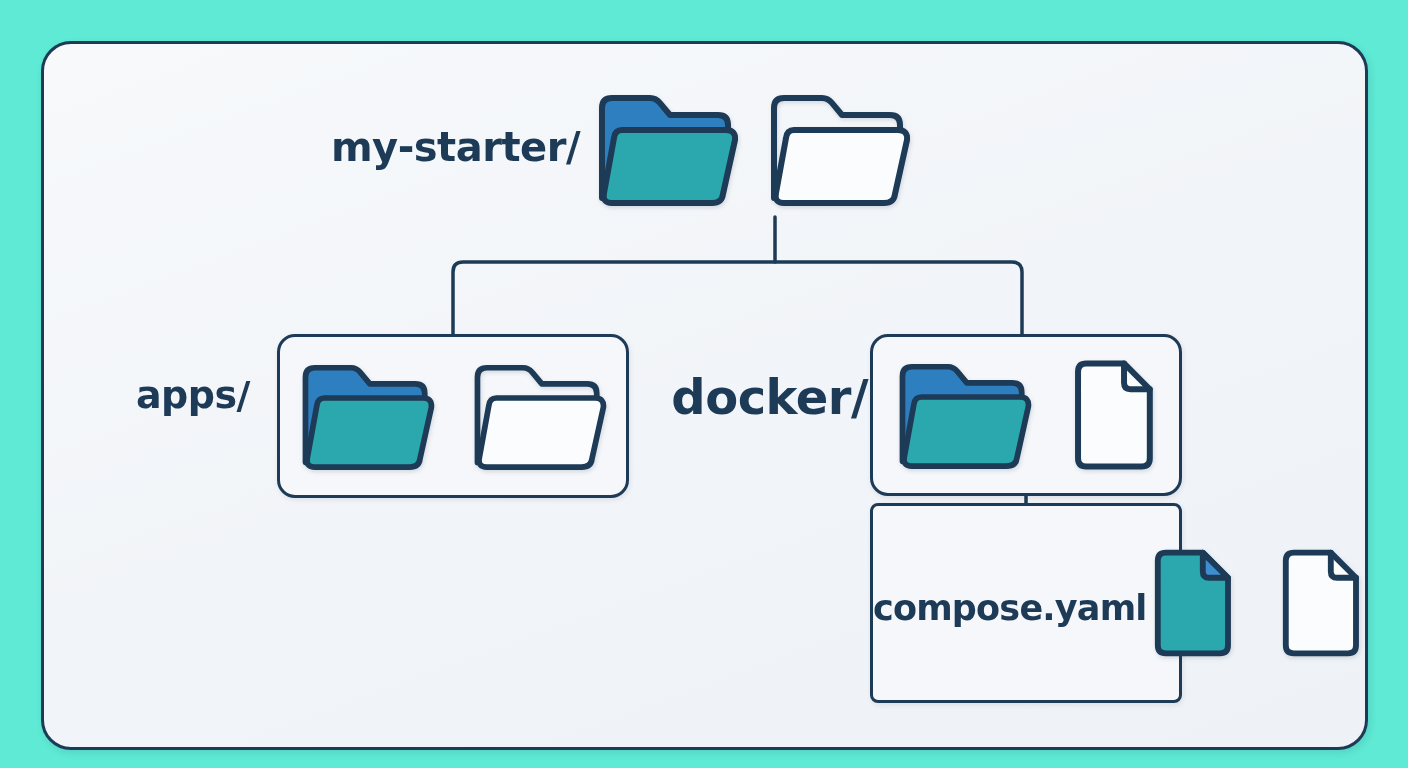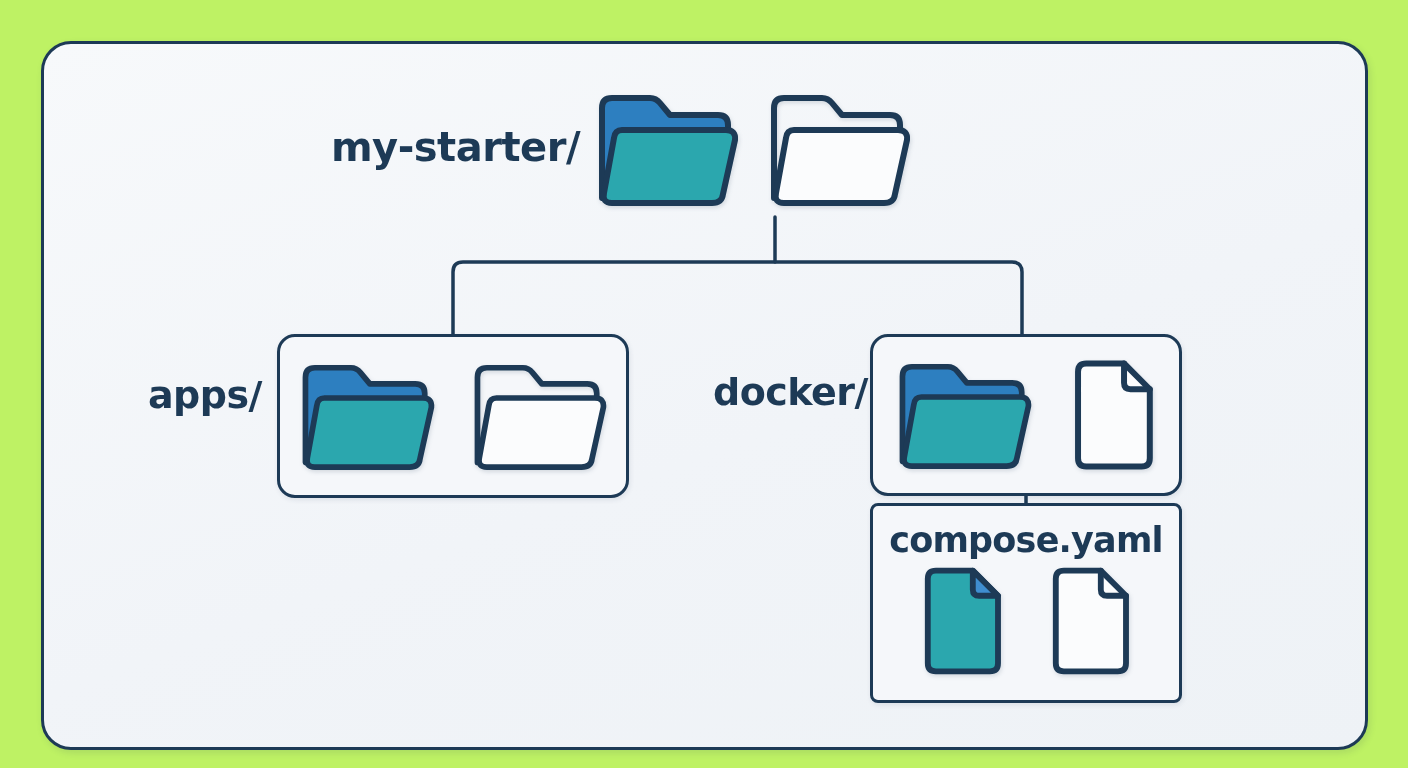--- a/index.html
+++ b/index.html
@@ -8,21 +8,21 @@
     padding: 0;
     background: #ffffff;
   }
   body {
     font-family: "DejaVu Sans", sans-serif;
   }
   .canvas {
     position: relative;
     width: 1408px;
     height: 768px;
-    background: #bef264;
+    background: #5eead4;
     overflow: hidden;
   }
 
   
   .frame {
     position: absolute;
     left: 41px;
     top: 41px;
     width: 1327px;
     height: 709px;
@@ -94,48 +94,48 @@
 
   
   #apps-box {
     left: 277px;
     top: 334px;
     width: 352px;
     height: 164px;
     gap: 30px;
   }
   #apps-label {
-    left: 50px;
+    left: 38px;
     top: 374px;
     width: 212px;
     font-size: 38px;
   }
 
   
   #docker-box {
     left: 870px;
     top: 334px;
     width: 312px;
     height: 162px;
     gap: 32px;
   }
   #docker-label {
     left: 600px;
     top: 371px;
     width: 268px;
-    font-size: 38px;
+    font-size: 48px;
   }
 
   
   #compose-box {
     left: 870px;
     top: 503px;
     width: 312px;
     height: 200px;
-    flex-direction: column;
+    flex-direction: row;
     justify-content: flex-start;
     border-radius: 8px;
   }
   #compose-title {
     margin-top: 14px;
     margin-bottom: 4px;
     color: #1d3a56;
     font-family: "DejaVu Sans", sans-serif;
     font-weight: 600;
     font-size: 35px;

